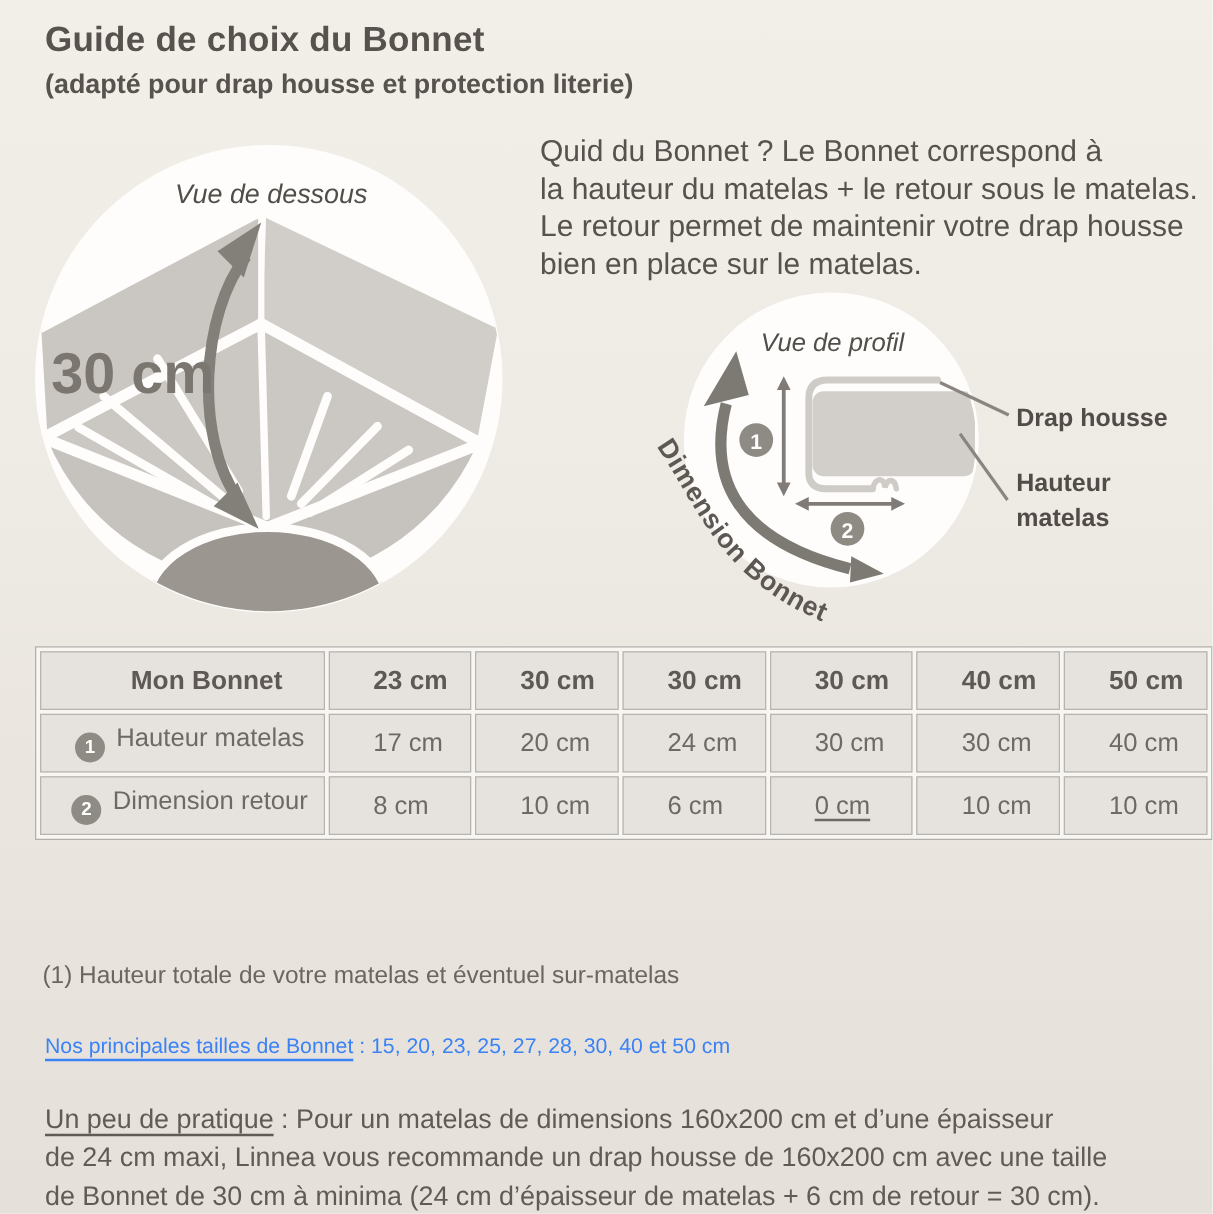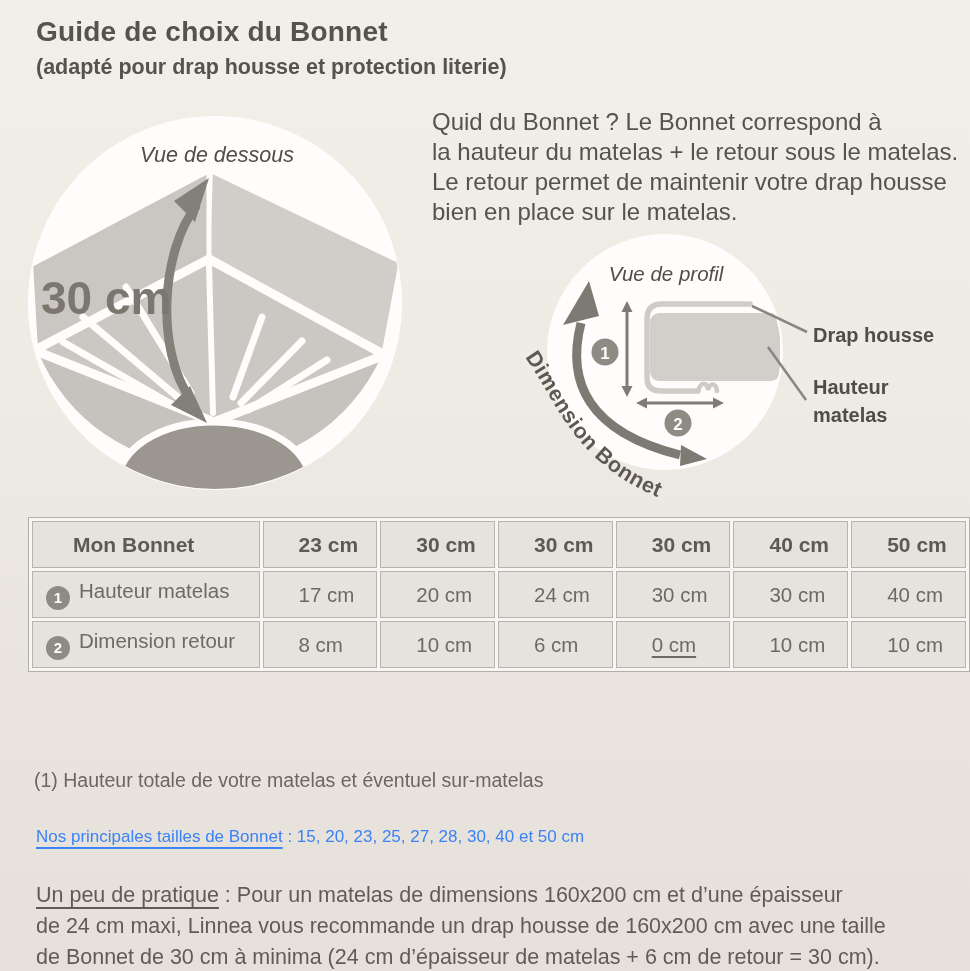--- a/index.html
+++ b/index.html
@@ -17,21 +17,21 @@
   .lbl-drap{left:813px;top:321px;text-align:right;}
   .lbl-hauteur{left:813px;top:373px;}
 
   
   .tbl-wrap{left:28px;top:517px;}
   table{border-collapse:separate;border-spacing:3px;background:#f7f6f3;border:1px solid #b2aea9;}
   td{
     background:#e6e3de;border:1px solid #b7b3ae;height:43px;
     text-align:left;vertical-align:middle;font-size:20.5px;color:#6e6964;padding-left:35px;
   }
-  td.lab{text-align:left;padding-left:13px;width:248px;}
+  td.lab{text-align:center;padding-left:13px;width:248px;}
   td.lab.indent{padding-left:40px;}
   td.val{width:103px;}
   tr.hdr td{font-weight:700;color:#5e5954;font-size:21px;}
   td.x-cell{background:#c7c4c0;color:#77726d;font-size:21px;}
   td.rec{background:#e9e6e1;}
   .uline{text-decoration:underline;text-underline-offset:5px;text-decoration-thickness:1.5px;}
   td .uline{text-underline-offset:4px;}
   .badge{
     display:inline-flex;width:24px;height:24px;border-radius:50%;background:#8e8a84;
     color:#fdfdfc;font-size:15px;font-weight:700;align-items:center;justify-content:center;

